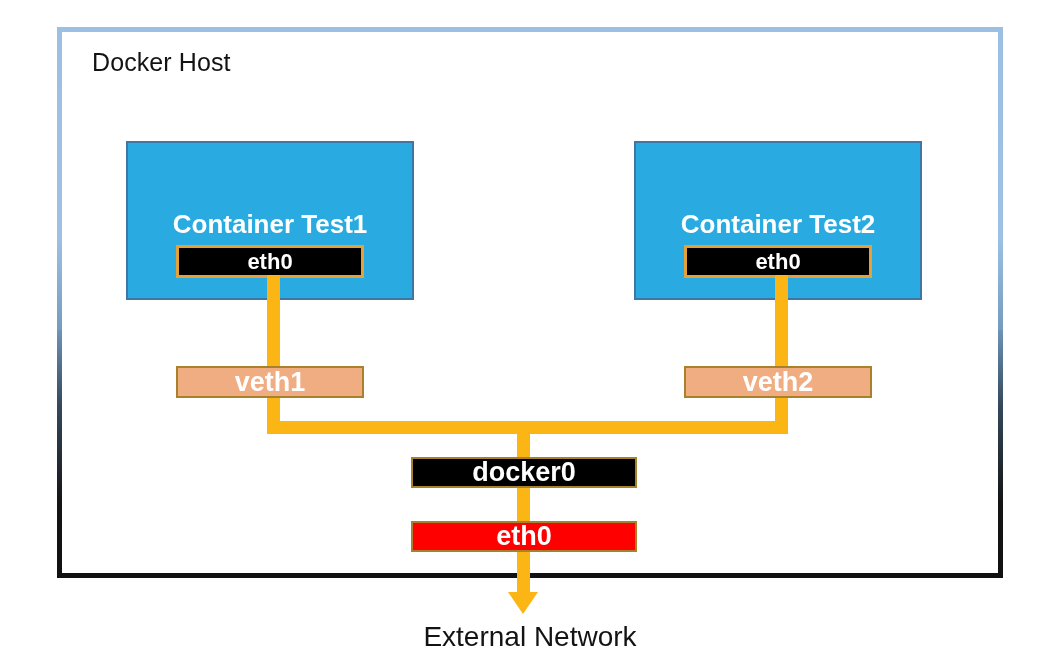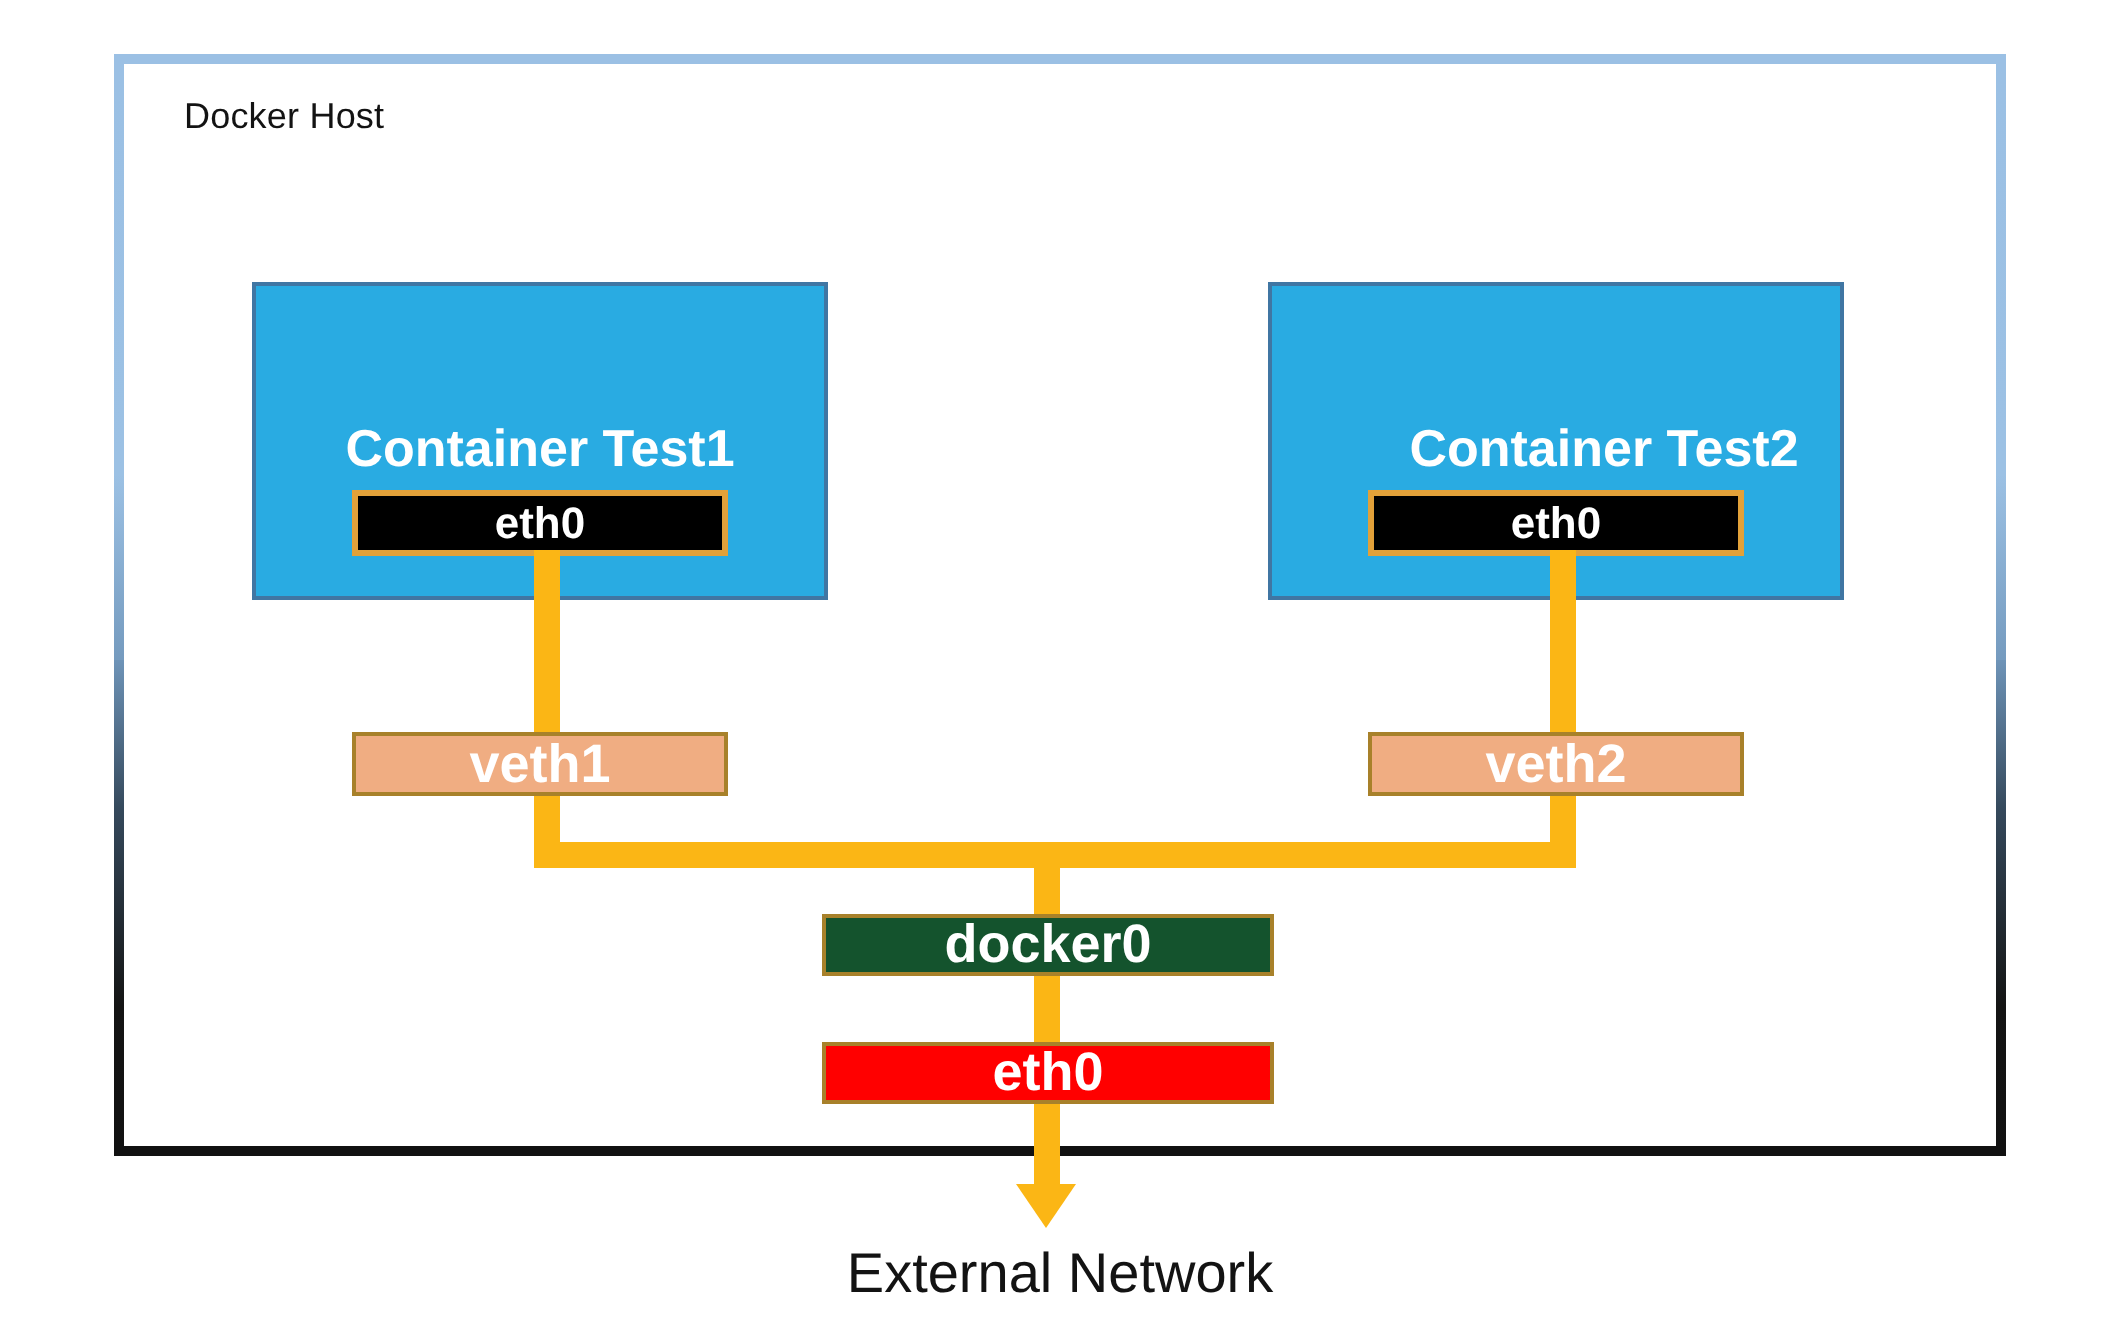--- a/index.html
+++ b/index.html
@@ -36,21 +36,21 @@
     position:absolute;left:998px;top:330px;width:5px;height:248px;
     background:linear-gradient(to bottom,#6E94B8 0%,#35495C 30%,#141414 70%,#111111 100%);
   }
   .host-black-left{
     position:absolute;left:57px;top:330px;width:5px;height:248px;
     background:linear-gradient(to bottom,#6E94B8 0%,#35495C 30%,#141414 70%,#111111 100%);
   }
 
   .host-title{
     position:absolute;left:92px;top:48px;
-    font-size:18px;color:#131313;
+    font-size:25px;color:#131313;
     letter-spacing:.1px;
     white-space:nowrap;
   }
 
   
   .container-box{
     position:absolute;
     box-sizing:border-box;
     background:#29ABE2;
     border:2px solid #4076A3;
@@ -77,21 +77,21 @@
   
   .bar{
     position:absolute;
     box-sizing:border-box;
     border:2px solid #A8812A;
     display:flex;align-items:center;justify-content:center;
     font-size:27px;font-weight:bold;color:#ffffff;
     z-index:4;
   }
   .bar-veth{background:#F0AD82;}
-  .bar-docker0{background:#14532d;}
+  .bar-docker0{background:#000000;}
   .bar-eth0-red{background:#FF0000;}
 
   
   .wire{position:absolute;background:#FBB615;z-index:2;}
 
   
   .arrow-head{
     position:absolute;
     width:0;height:0;
     border-left:15px solid transparent;
@@ -134,21 +134,21 @@
   <div class="wire" style="left:517px;top:485px;width:13px;height:41px;"></div>
 
   <div class="wire" style="left:517px;top:548px;width:13px;height:46px;"></div>
   <div class="arrow-head" style="left:508px;top:592px;"></div>
 
   <div class="container-box" style="left:126px;top:141px;width:288px;height:159px;">
     <div class="container-label">Container Test1</div>
   </div>
   <div class="eth-inner" style="left:176px;top:245px;width:188px;height:33px;">eth0</div>
 
-  <div class="container-box" style="left:634px;top:141px;width:288px;height:159px;padding-left:24px;">
+  <div class="container-box" style="left:634px;top:141px;width:288px;height:159px;">
     <div class="container-label">Container Test2</div>
   </div>
   <div class="eth-inner" style="left:684px;top:245px;width:188px;height:33px;">eth0</div>
 
   <div class="bar bar-veth" style="left:176px;top:366px;width:188px;height:32px;">veth1</div>
 
   <div class="bar bar-veth" style="left:660px;top:366px;width:188px;height:32px;margin-left:24px;">veth2</div>
 
   <div class="bar bar-docker0" style="left:411px;top:457px;width:226px;height:31px;">docker0</div>
 

